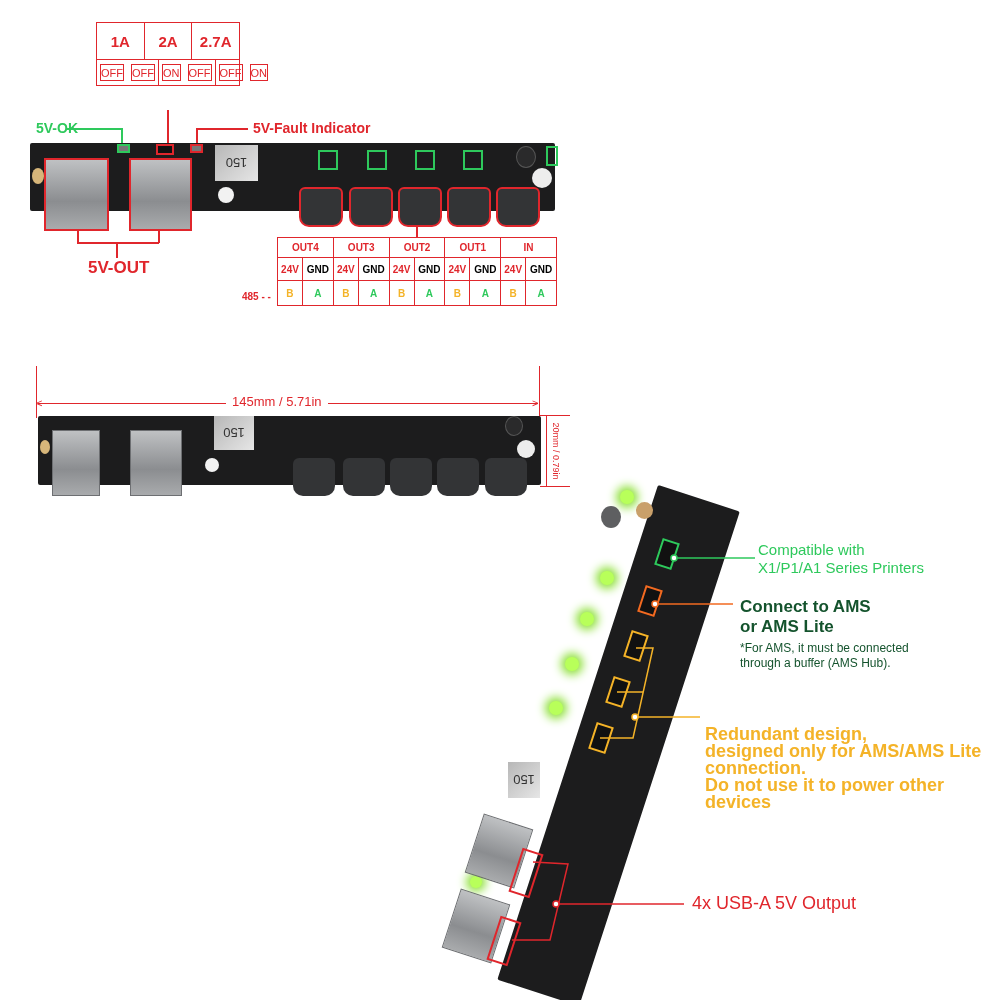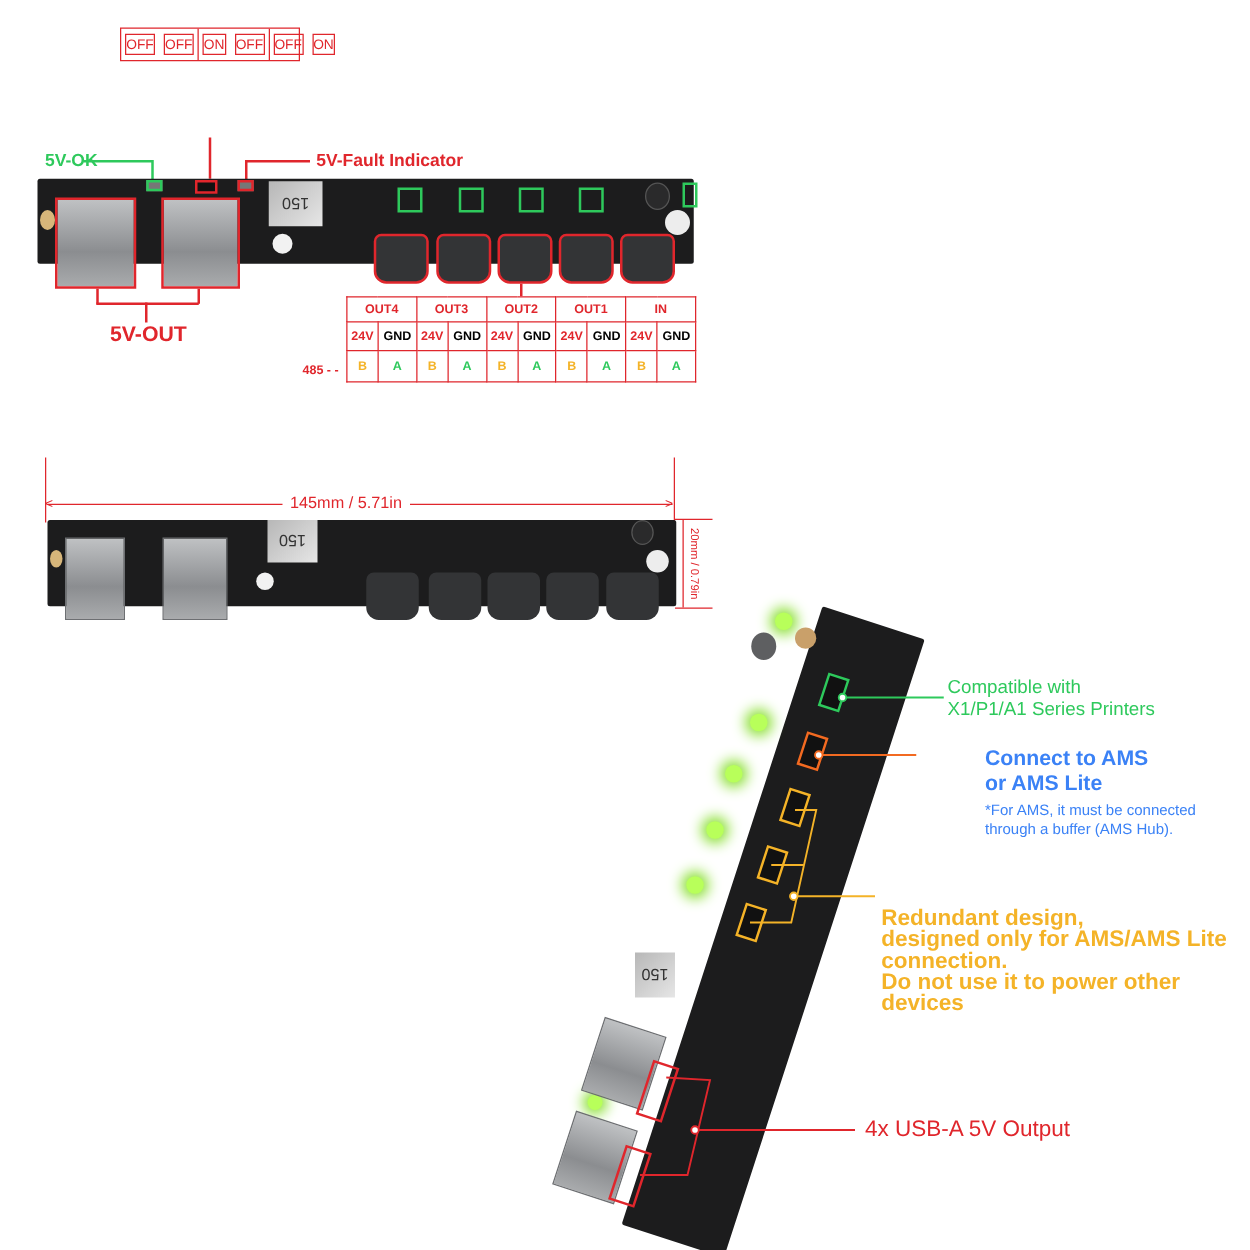--- a/index.html
+++ b/index.html
@@ -1,20 +1,20 @@
 <!DOCTYPE html>
 <html><head>
 <meta charset="utf-8">
 <style>
   html,body{margin:0;padding:0;background:#fff;}
   body{width:1000px;height:1000px;position:relative;overflow:hidden;font-family:"Liberation Sans","DejaVu Sans",sans-serif;}
   .abs{position:absolute;}
   .red{color:#e0262c;}
   .green{color:#2ec95c;}
-  .orange{color:#3b82f6;margin-left:48px;}
+  .orange{color:#14532d;}
   .amber{color:#f4b328;}
 
   
   .sw-table{left:96px;top:22px;width:144px;border:1.5px solid #e0262c;box-sizing:border-box;}
   .sw-head{display:flex;height:36px;border-bottom:1.5px solid #e0262c;}
   .sw-head div{flex:1;display:flex;align-items:center;justify-content:center;font-weight:bold;font-size:15px;color:#e0262c;border-right:1.5px solid #e0262c;}
   .sw-head div:last-child{border-right:none;}
   .sw-body{display:flex;}
   .sw-col{flex:1;border-right:1.5px solid #e0262c;padding:4px 3px;display:flex;flex-direction:row;gap:7px;}
   .sw-col:last-child{border-right:none;}
@@ -35,20 +35,25 @@
   .pin-table tr.r2 td{height:22px;margin-top:26px;}
   .pin-table tr.r3 td{height:24px;font-weight:bold;}
 
   .lbl{font-weight:bold;}
   .line{position:absolute;}
 </style>
 </head>
 <body>
 
 <div class="abs sw-table">
+  <div class="sw-head">
+    <div>1A</div>
+    <div>2A</div>
+    <div>2.7A</div>
+  </div>
   <div class="sw-body">
     <div class="sw-col">
       <div class="sw-cell">OFF</div>
       <div class="sw-cell">OFF</div>
     </div>
     <div class="sw-col">
       <div class="sw-cell">ON</div>
       <div class="sw-cell">OFF</div>
     </div>
     <div class="sw-col">

